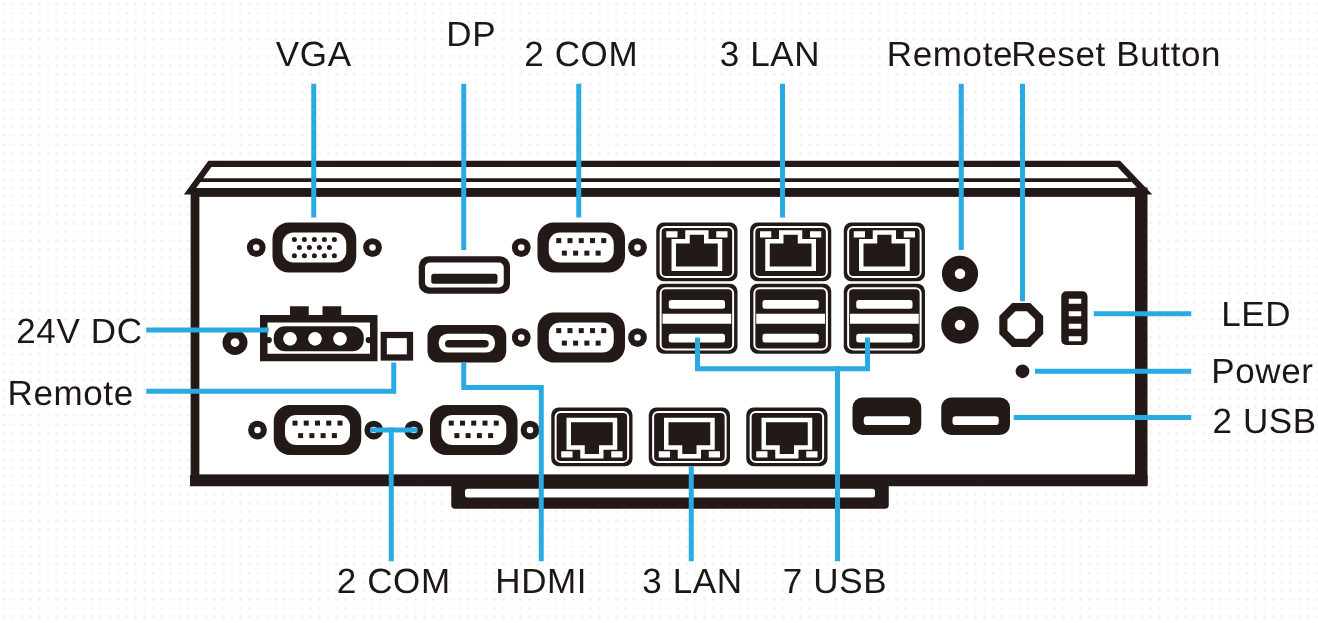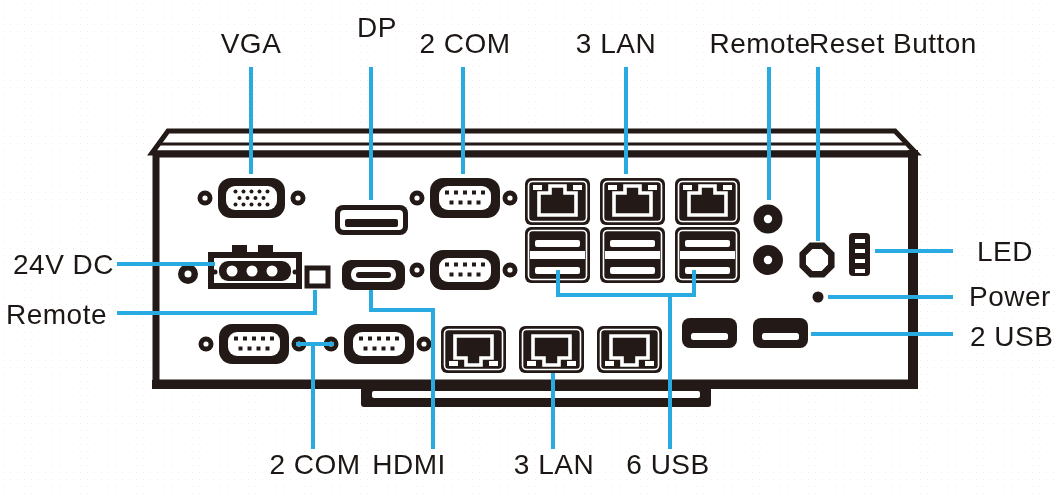--- a/index.html
+++ b/index.html
@@ -229,16 +229,16 @@
   <div class="lbl center" style="left:893px;top:30px">Reset Button</div>
 
   <div class="lbl" style="left:13px;top:251px">24V DC</div>
   <div class="lbl" style="left:6px;top:301px">Remote</div>
 
   <div class="lbl" style="left:977px;top:238px">LED</div>
   <div class="lbl" style="left:969px;top:283px">Power</div>
   <div class="lbl" style="left:970px;top:323px">2 USB</div>
 
   <div class="lbl center" style="left:315px;top:451px">2 COM</div>
-  <div class="lbl center" style="left:409px;top:451px">HDMI</div>
+  <div class="lbl center" style="left:433px;top:451px">HDMI</div>
   <div class="lbl center" style="left:554px;top:451px">3 LAN</div>
-  <div class="lbl center" style="left:668px;top:451px">6 USB</div>
+  <div class="lbl center" style="left:668px;top:451px">7 USB</div>
 </div>
 
 </body></html>

